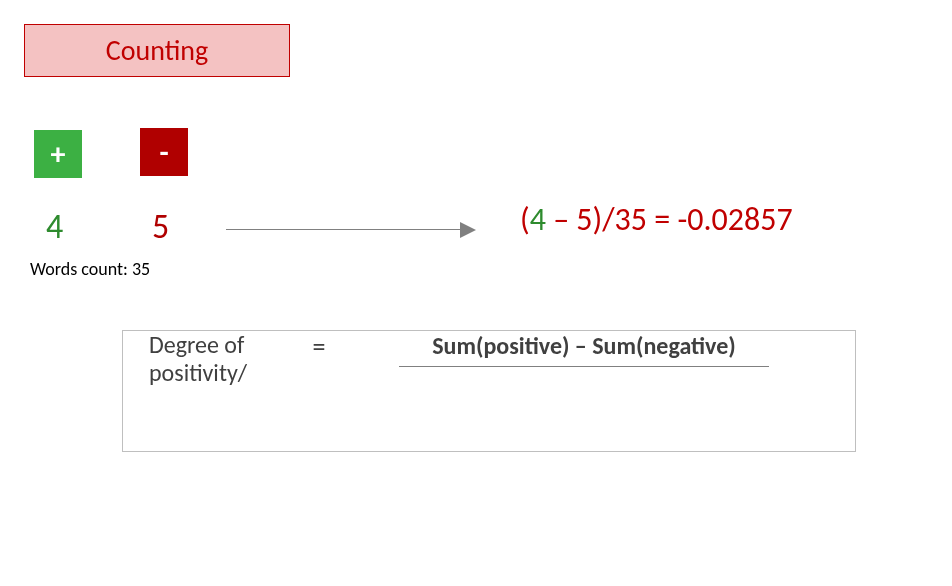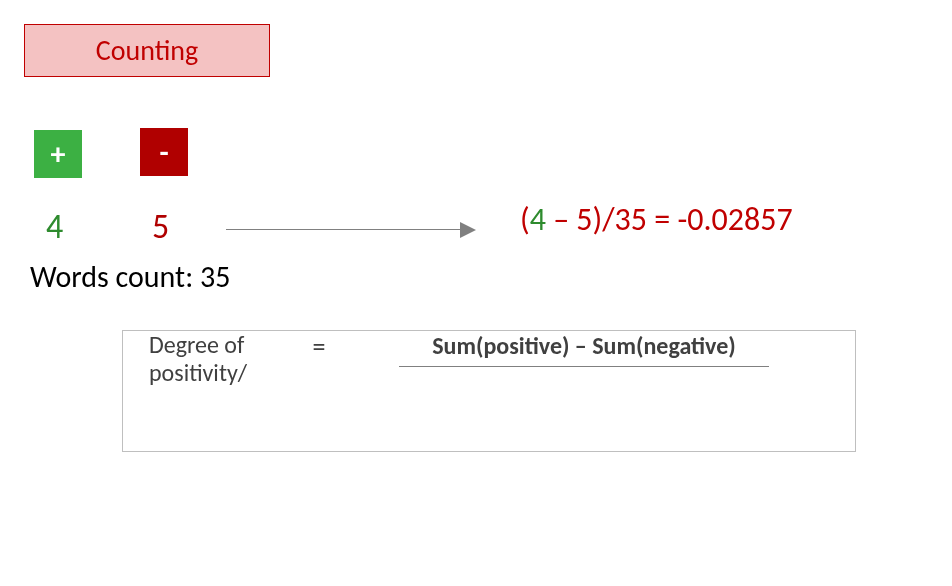--- a/index.html
+++ b/index.html
@@ -1,33 +1,33 @@
 <!DOCTYPE html>
 <html><head>
 <meta charset="utf-8">
 <style>
   html,body{margin:0;padding:0;width:952px;height:586px;background:#fff;font-family:"Calibri","Segoe UI",Arial,sans-serif;color:#000;}
   .stage{position:relative;width:952px;height:586px;}
 
   
-  .label-box{position:absolute;border:1px solid #C00000;background:#F4C2C2;color:#C00000;font-size:28px;font-weight:400;padding:8px 0;text-align:center;}
+  .label-box{position:absolute;border:1px solid #C00000;background:#F4C2C2;color:#C00000;font-size:28px;font-weight:400;padding:8px 10px;text-align:center;}
   .counting{left:24px;top:24px;width:244px;}
   .scores{left:572px;top:30px;width:292px;}
 
   
   .tile{position:absolute;width:48px;height:48px;font-size:30px;font-weight:700;color:#fff;text-align:center;line-height:48px;}
   .plus{left:34px;top:130px;background:#3CB043;}
   .minus{left:140px;top:128px;background:#B00000;}
 
   
   .count{position:absolute;font-size:34px;}
   .count-pos{left:46px;top:206px;color:#2E8B2E;}
   .count-neg{left:152px;top:206px;color:#B00000;}
 
-  .word-count{position:absolute;left:30px;top:258px;font-size:30px;color:#000;}
+  .word-count{position:absolute;left:30px;top:258px;font-size:18px;color:#000;}
 
   
   .arrow-wrap{position:absolute;left:226px;top:222px;width:250px;height:16px;}
   .arrow-line{position:absolute;left:0;top:7px;width:236px;height:1px;background:#808080;}
   .arrow-head{position:absolute;left:234px;top:0;width:0;height:0;border-left:16px solid #808080;border-top:8px solid transparent;border-bottom:8px solid transparent;}
 
   
   .eq{position:absolute;left:520px;top:200px;font-size:32px;white-space:nowrap;}
   .greenTxt{color:#2E8B2E;}
   .redTxt{color:#C00000;}

